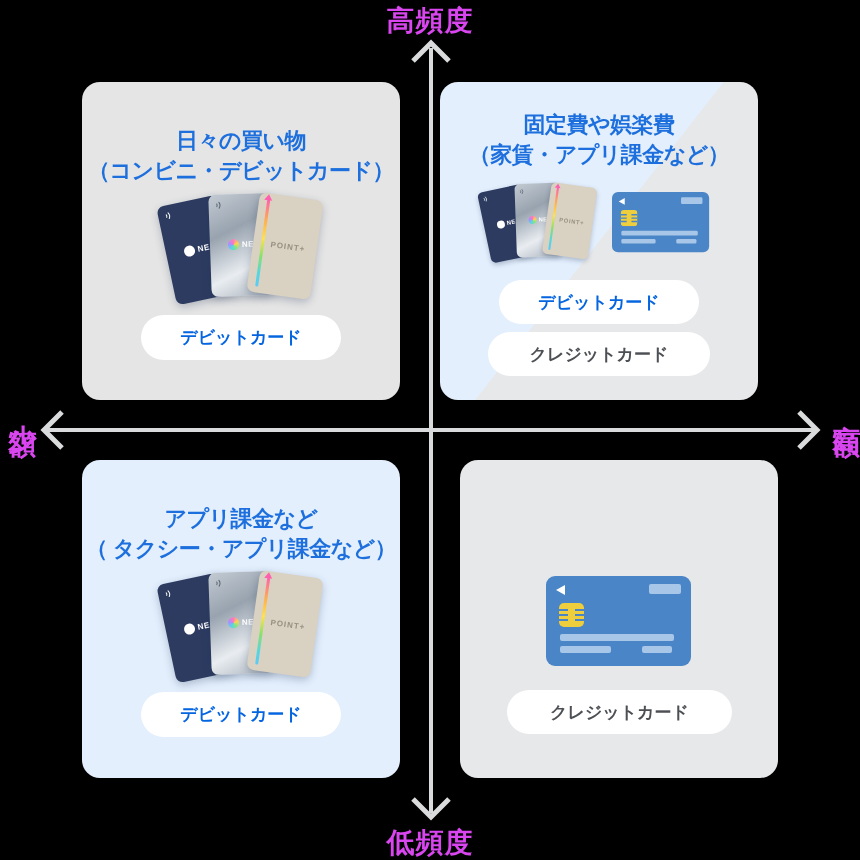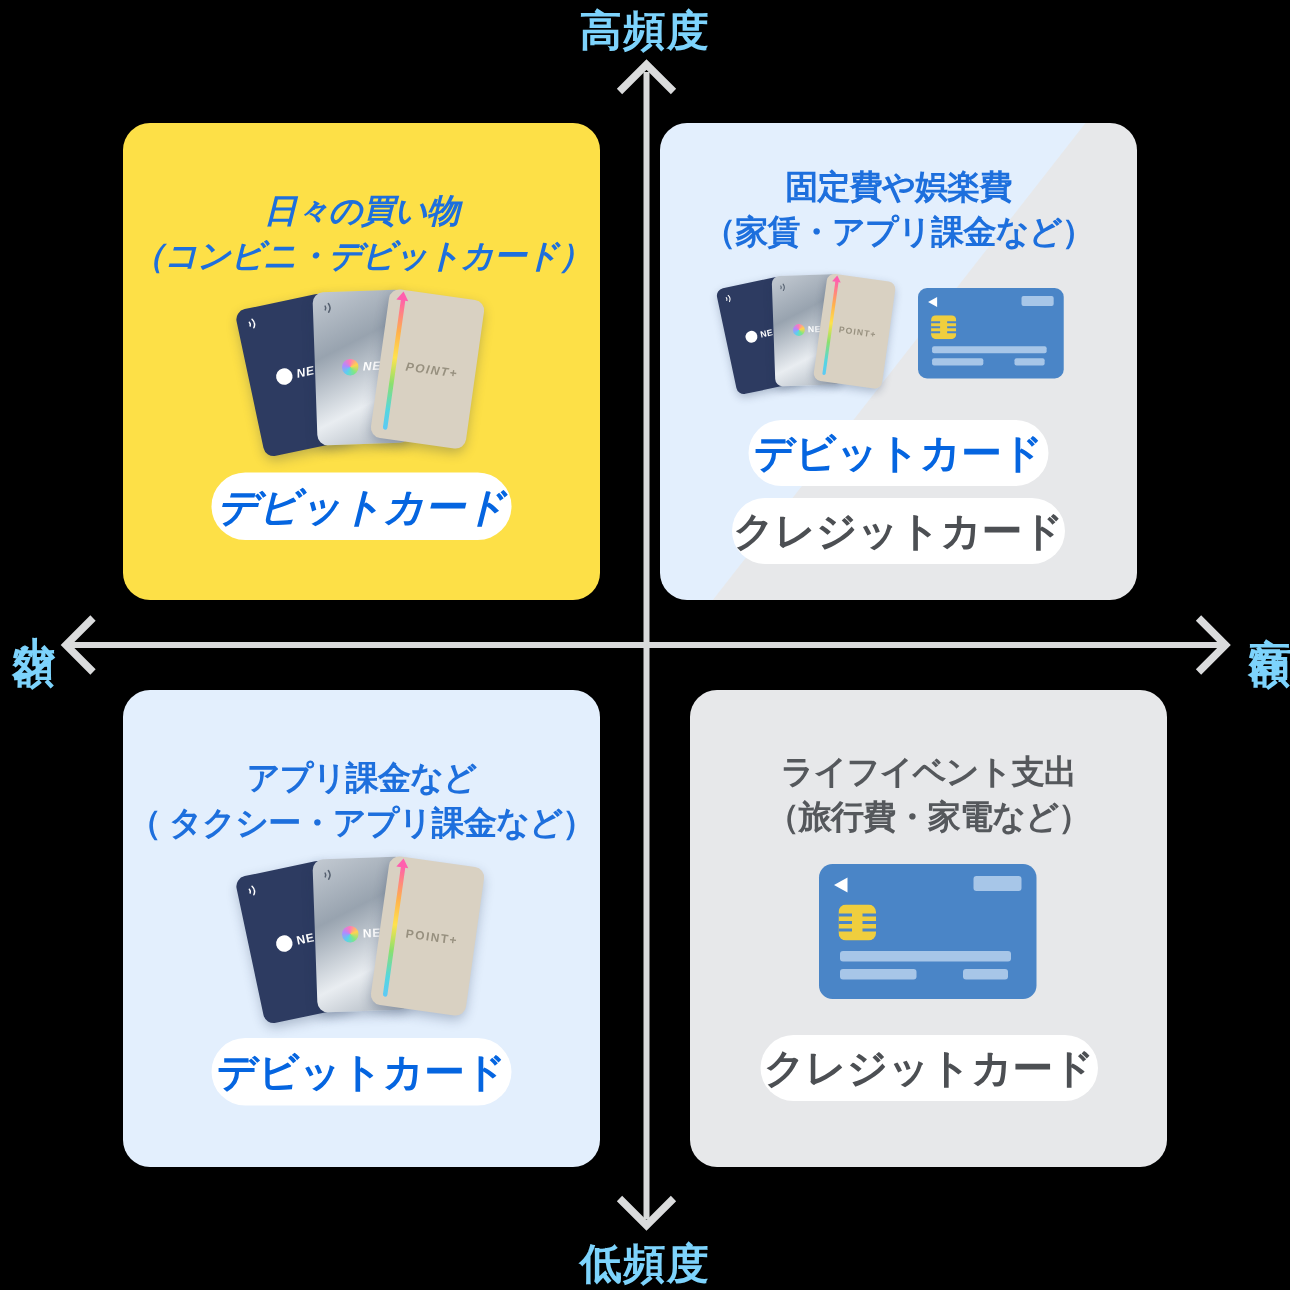--- a/index.html
+++ b/index.html
@@ -3,45 +3,45 @@
 <meta charset="utf-8">
 <style>
   html,body { margin:0; padding:0; background:#000; }
   .canvas {
     position:relative; width:860px; height:860px; background:#000;
     font-family:"Liberation Sans", sans-serif; overflow:hidden;
   }
   .axes { position:absolute; left:0; top:0; }
 
   .axis-label {
-    position:absolute; color:#7dd3fc; font-weight:600; font-size:28px; letter-spacing:1px;
+    position:absolute; color:#d946ef; font-weight:600; font-size:28px; letter-spacing:1px;
   }
   .axis-label.top    { top:2px;   left:0; right:0; text-align:center; }
   .axis-label.bottom { top:824px; left:0; right:0; text-align:center; }
   .axis-label.vert   { writing-mode:vertical-rl; text-orientation:upright; letter-spacing:4px; }
   .axis-label.left   { left:3px;   top:402px; }
   .axis-label.right  { left:827px; top:402px; }
 
   .quad { position:absolute; width:318px; height:318px; border-radius:18px; }
-  .q-tl { left:82px;  top:82px;  background:#fde047;font-style:italic; }
+  .q-tl { left:82px;  top:82px;  background:#e5e5e5; }
   .q-tr { left:440px; top:82px;  background:linear-gradient(128deg,#e3effd 0%,#e3effd 50%,#e7e8ea 50.15%,#e7e8ea 100%); }
   .q-bl { left:82px;  top:460px; background:#e3effd; }
   .q-br { left:460px; top:460px; background:#e7e8ea; }
 
   .q-title { position:absolute; left:0; right:0; text-align:center; font-weight:700;
              font-size:22px; line-height:30px; letter-spacing:-0.5px; }
   .q-title.blue { color:#1d6fdd; }
   .q-title.gray { color:#55585c; }
   .q-tl .q-title, .q-bl .q-title { top:44px; }
   .q-tr .q-title { top:28px; }
   .q-br .q-title { top:40px; }
 
   .pill { position:absolute; background:#fff; border-radius:23px;
           display:flex; align-items:center; justify-content:center;
-          font-weight:700; font-size:27px; }
+          font-weight:700; font-size:17px; }
   .pill-debit  { color:#0565e0; }
   .pill-credit { color:#4c4f53; }
   .q-tl .pill        { left:59px; top:233px; width:200px; height:45px; }
   .q-bl .pill        { left:59px; top:232px; width:200px; height:45px; }
   .q-tr .pill-debit  { left:59px; top:198px; width:200px; height:44px; }
   .q-tr .pill-credit { left:48px; top:250px; width:222px; height:44px; }
   .q-br .pill        { left:47px; top:230px; width:225px; height:44px; }
 
   
   .cards-cluster { position:absolute; width:152px; height:112px; }
@@ -231,24 +231,20 @@
       <div class="dcard dcard-beige">
         <span class="stripe-tip"></span>
         <span class="rainbow-stripe"></span>
         <div class="point-text">POINT+</div>
       </div>
     </div>
     <div class="pill pill-debit">デビットカード</div>
   </section>
 
   <section class="quad q-br">
-    <div class="q-title gray">
-      <div>ライフイベント支出</div>
-      <div>（旅行費・家電など）</div>
-    </div>
     <div class="credit-card">
       <span class="cc-tri"></span>
       <svg class="cc-chip" width="25" height="24" viewBox="0 0 25 24">
         <rect width="25" height="24" rx="5" fill="#efce3e"></rect>
         <g stroke="#4a85c7" stroke-width="2">
           <path d="M0 7 H9 M0 12 H9 M0 17 H9 M16 7 H25 M16 12 H25 M16 17 H25" fill="none"></path>
         </g>
       </svg>
       <span class="cc-stripe tr"></span>
       <span class="cc-stripe long"></span>

